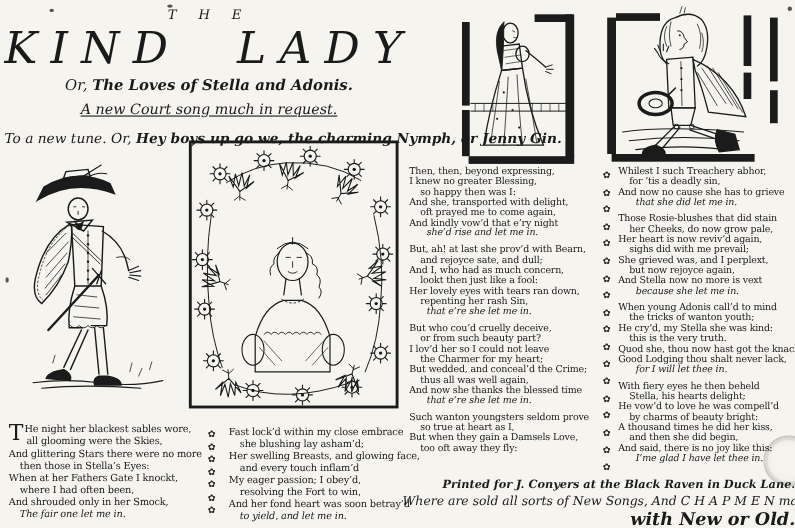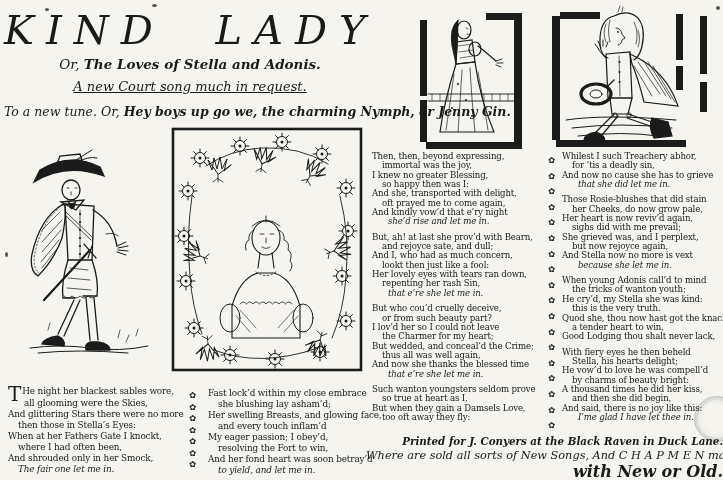--- a/index.html
+++ b/index.html
@@ -53,20 +53,21 @@
   .sp2{left:152px;top:4px;width:5px;height:3px;}
   .sp3{left:716px;top:6px;width:4px;height:4px;}
   .sp4{left:5px;top:252px;width:3px;height:5px;}
 </style>
 </head>
 <body>
 
 <div id="page">
 
   <header class="titleblock">
+    <div class="t-the">T H E</div>
     <h1 class="t-main">KIND LADY</h1>
     <div class="t-sub1"><span>Or, </span><span class="b">The Loves of Stella and Adonis.</span></div>
     <div class="t-sub2">A new Court song much in request.</div>
     <div class="t-tune"><span>To a new tune. Or, </span><span class="b">Hey boys up go we, the charming Nymph, or Jenny Gin.</span></div>
   </header>
 
   <figure class="fig" id="fig-woman">
     <svg viewBox="0 0 118 146">
       <g fill="none" stroke="#1b1b1b" stroke-width="1.2" stroke-linecap="round">
         <g>
@@ -292,21 +293,20 @@
         <div class="line">My eager passion; I obey’d,</div>
         <div class="line ind1">resolving the Fort to win,</div>
         <div class="line">And her fond heart was soon betray’d</div>
         <div class="line ind1 it">to yield, and let me in.</div>
       </div>
   </section>
 
   <section class="poem" id="col3">
     <div class="stanza">
         <div class="line">Then, then, beyond expressing,</div>
-        <div class="line ind1">immortal was the joy,</div>
         <div class="line">I knew no greater Blessing,</div>
         <div class="line ind1">so happy then was I:</div>
         <div class="line">And she, transported with delight,</div>
         <div class="line ind1">oft prayed me to come again,</div>
         <div class="line">And kindly vow’d that e’ry night</div>
         <div class="line ind2 it">she’d rise and let me in.</div>
       </div>
     <div class="stanza">
         <div class="line">But, ah! at last she prov’d with Bearn,</div>
         <div class="line ind1">and rejoyce sate, and dull;</div>
@@ -371,22 +371,22 @@
         <div class="line ind1">but now rejoyce again,</div>
         <div class="line">And Stella now no more is vext</div>
         <div class="line ind2 it">because she let me in.</div>
       </div>
     <div class="stanza">
         <div class="line">When young Adonis call’d to mind</div>
         <div class="line ind1">the tricks of wanton youth;</div>
         <div class="line">He cry’d, my Stella she was kind:</div>
         <div class="line ind1">this is the very truth.</div>
         <div class="line">Quod she, thou now hast got the knack</div>
-        <div class="line ind1">a tender heart to win,</div>
         <div class="line">Good Lodging thou shalt never lack,</div>
+        <div class="line ind2 it">for I will let thee in.</div>
       </div>
     <div class="stanza">
         <div class="line">With fiery eyes he then beheld</div>
         <div class="line ind1">Stella, his hearts delight;</div>
         <div class="line">He vow’d to love he was compell’d</div>
         <div class="line ind1">by charms of beauty bright:</div>
         <div class="line">A thousand times he did her kiss,</div>
         <div class="line ind1">and then she did begin,</div>
         <div class="line">And said, there is no joy like this:</div>
         <div class="line ind2 it">I’me glad I have let thee in.</div>

